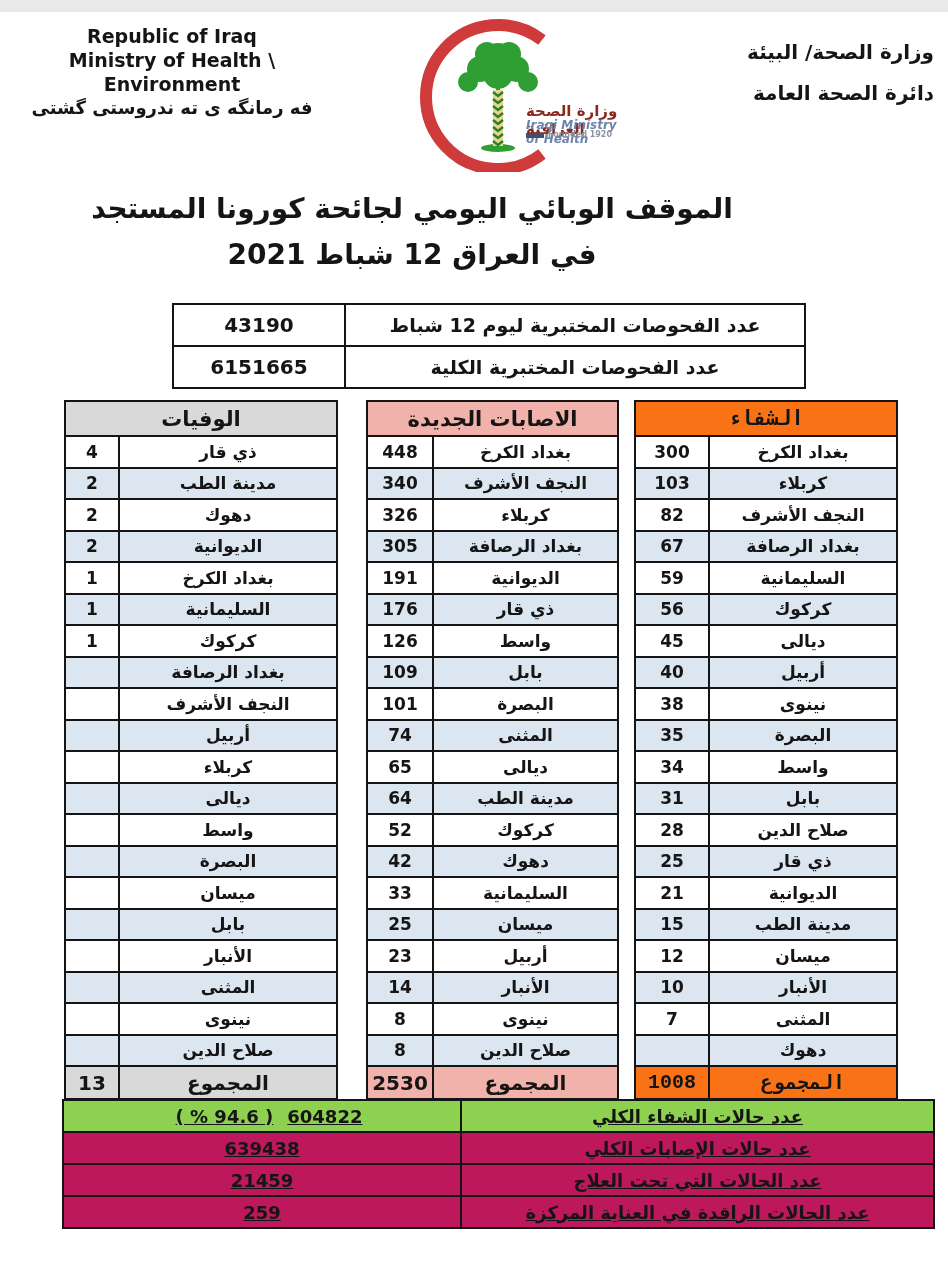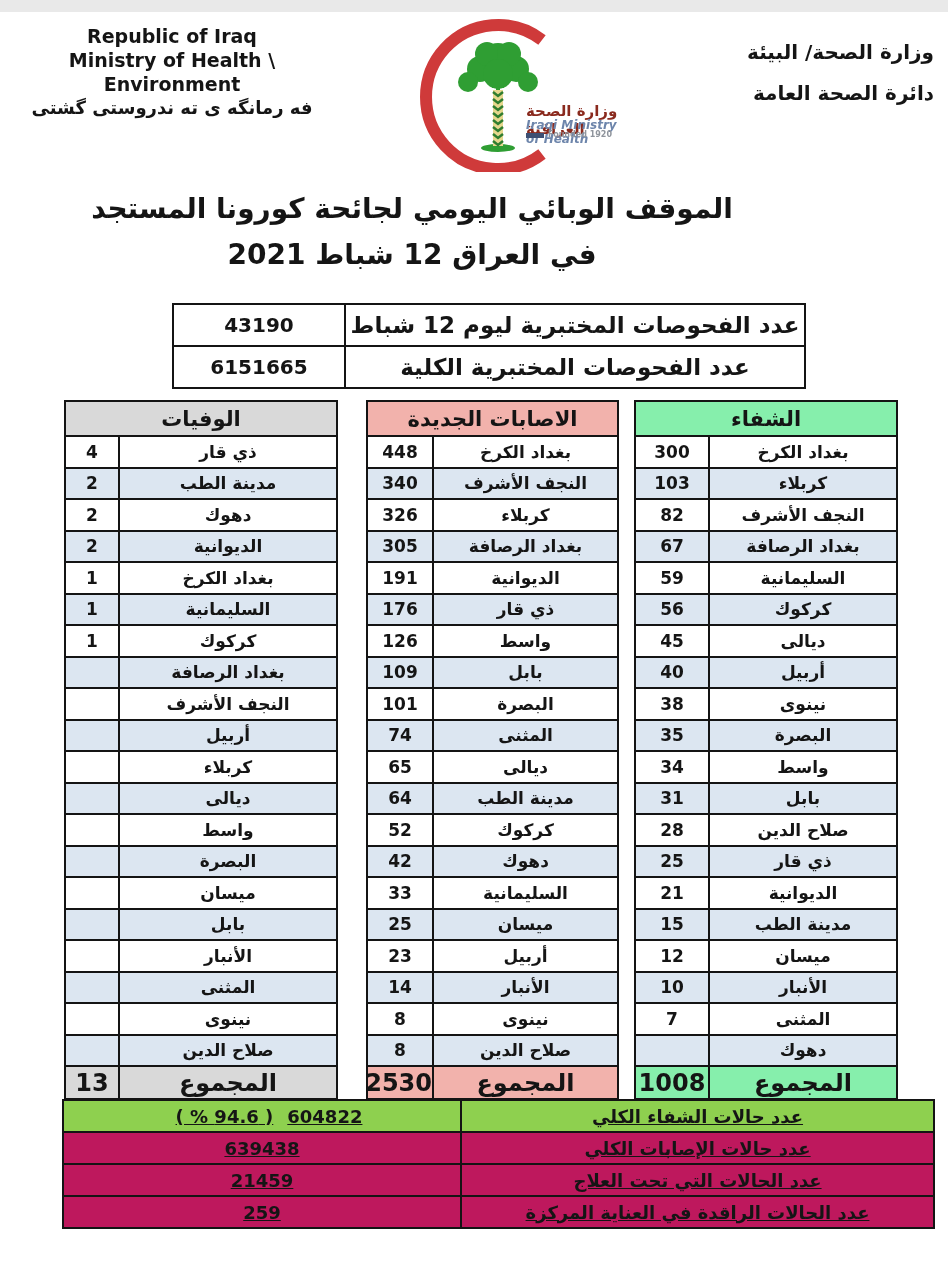--- a/index.html
+++ b/index.html
@@ -27,35 +27,35 @@
   
   .title{position:absolute;left:0;top:174px;width:824px;text-align:center;
     direction:rtl;font-weight:bold;font-size:28px;line-height:46px;}
   
   table{border-collapse:collapse;table-layout:fixed;border-radius:13px;}
   td{border:2px solid #141414;padding:0;vertical-align:middle;text-align:center;
      font-weight:bold;overflow:hidden;white-space:nowrap;}
   
   .tests{position:absolute;left:172px;top:291px;width:634px;}
   .tests td{height:40px;background:#fff;}
-  .tests td.lbl{direction:rtl;font-size:23px;}
+  .tests td.lbl{direction:rtl;font-size:19px;}
   .tests td.val{font-size:20px;}
   
   .gov td.name{direction:rtl;font-size:17px;}
   .gov td.val{font-size:17px;}
   .gov tr.hdr td{height:33px;font-size:21px;direction:rtl;}
   .gov tr.r td{height:29.5px;}
-  .gov tr.total td{height:31px;font-size:24px;direction:rtl;}
+  .gov tr.total td{height:31px;font-size:20px;direction:rtl;}
   .gov tr.alt td{background:#dce6f1;}
   #tbl-deaths{position:absolute;left:64px;top:388px;width:274px;}
   #tbl-infections{position:absolute;left:366px;top:388px;width:253px;}
   #tbl-recovery{position:absolute;left:634px;top:388px;width:264px;}
   .t-gray  tr.hdr td,.t-gray  tr.total td{background:#d9d9d9;}
   .t-pink  tr.hdr td,.t-pink  tr.total td{background:#f2b2ac;}
-  .t-green tr.hdr td,.t-green tr.total td{background:#86efac;}
+  .t-green tr.hdr td,.t-green tr.total td{background:#f97316;font-family:Liberation Mono, monospace;}
   
   .summary{position:absolute;left:62px;top:1087px;width:873px;text-decoration:underline;}
   .summary td{height:30px;}
   .summary td.lbl{direction:rtl;font-size:18px;}
   .summary td.val{font-size:18px;direction:rtl;}
   .summary td.val .note{margin:0 14px;}
   .summary tr.s-green td{background:#8ed04f;}
   .summary tr.s-pink  td{background:#be185d;}
   .summary tr.s-gray  td{background:#d9d9d9;}
 </style>

